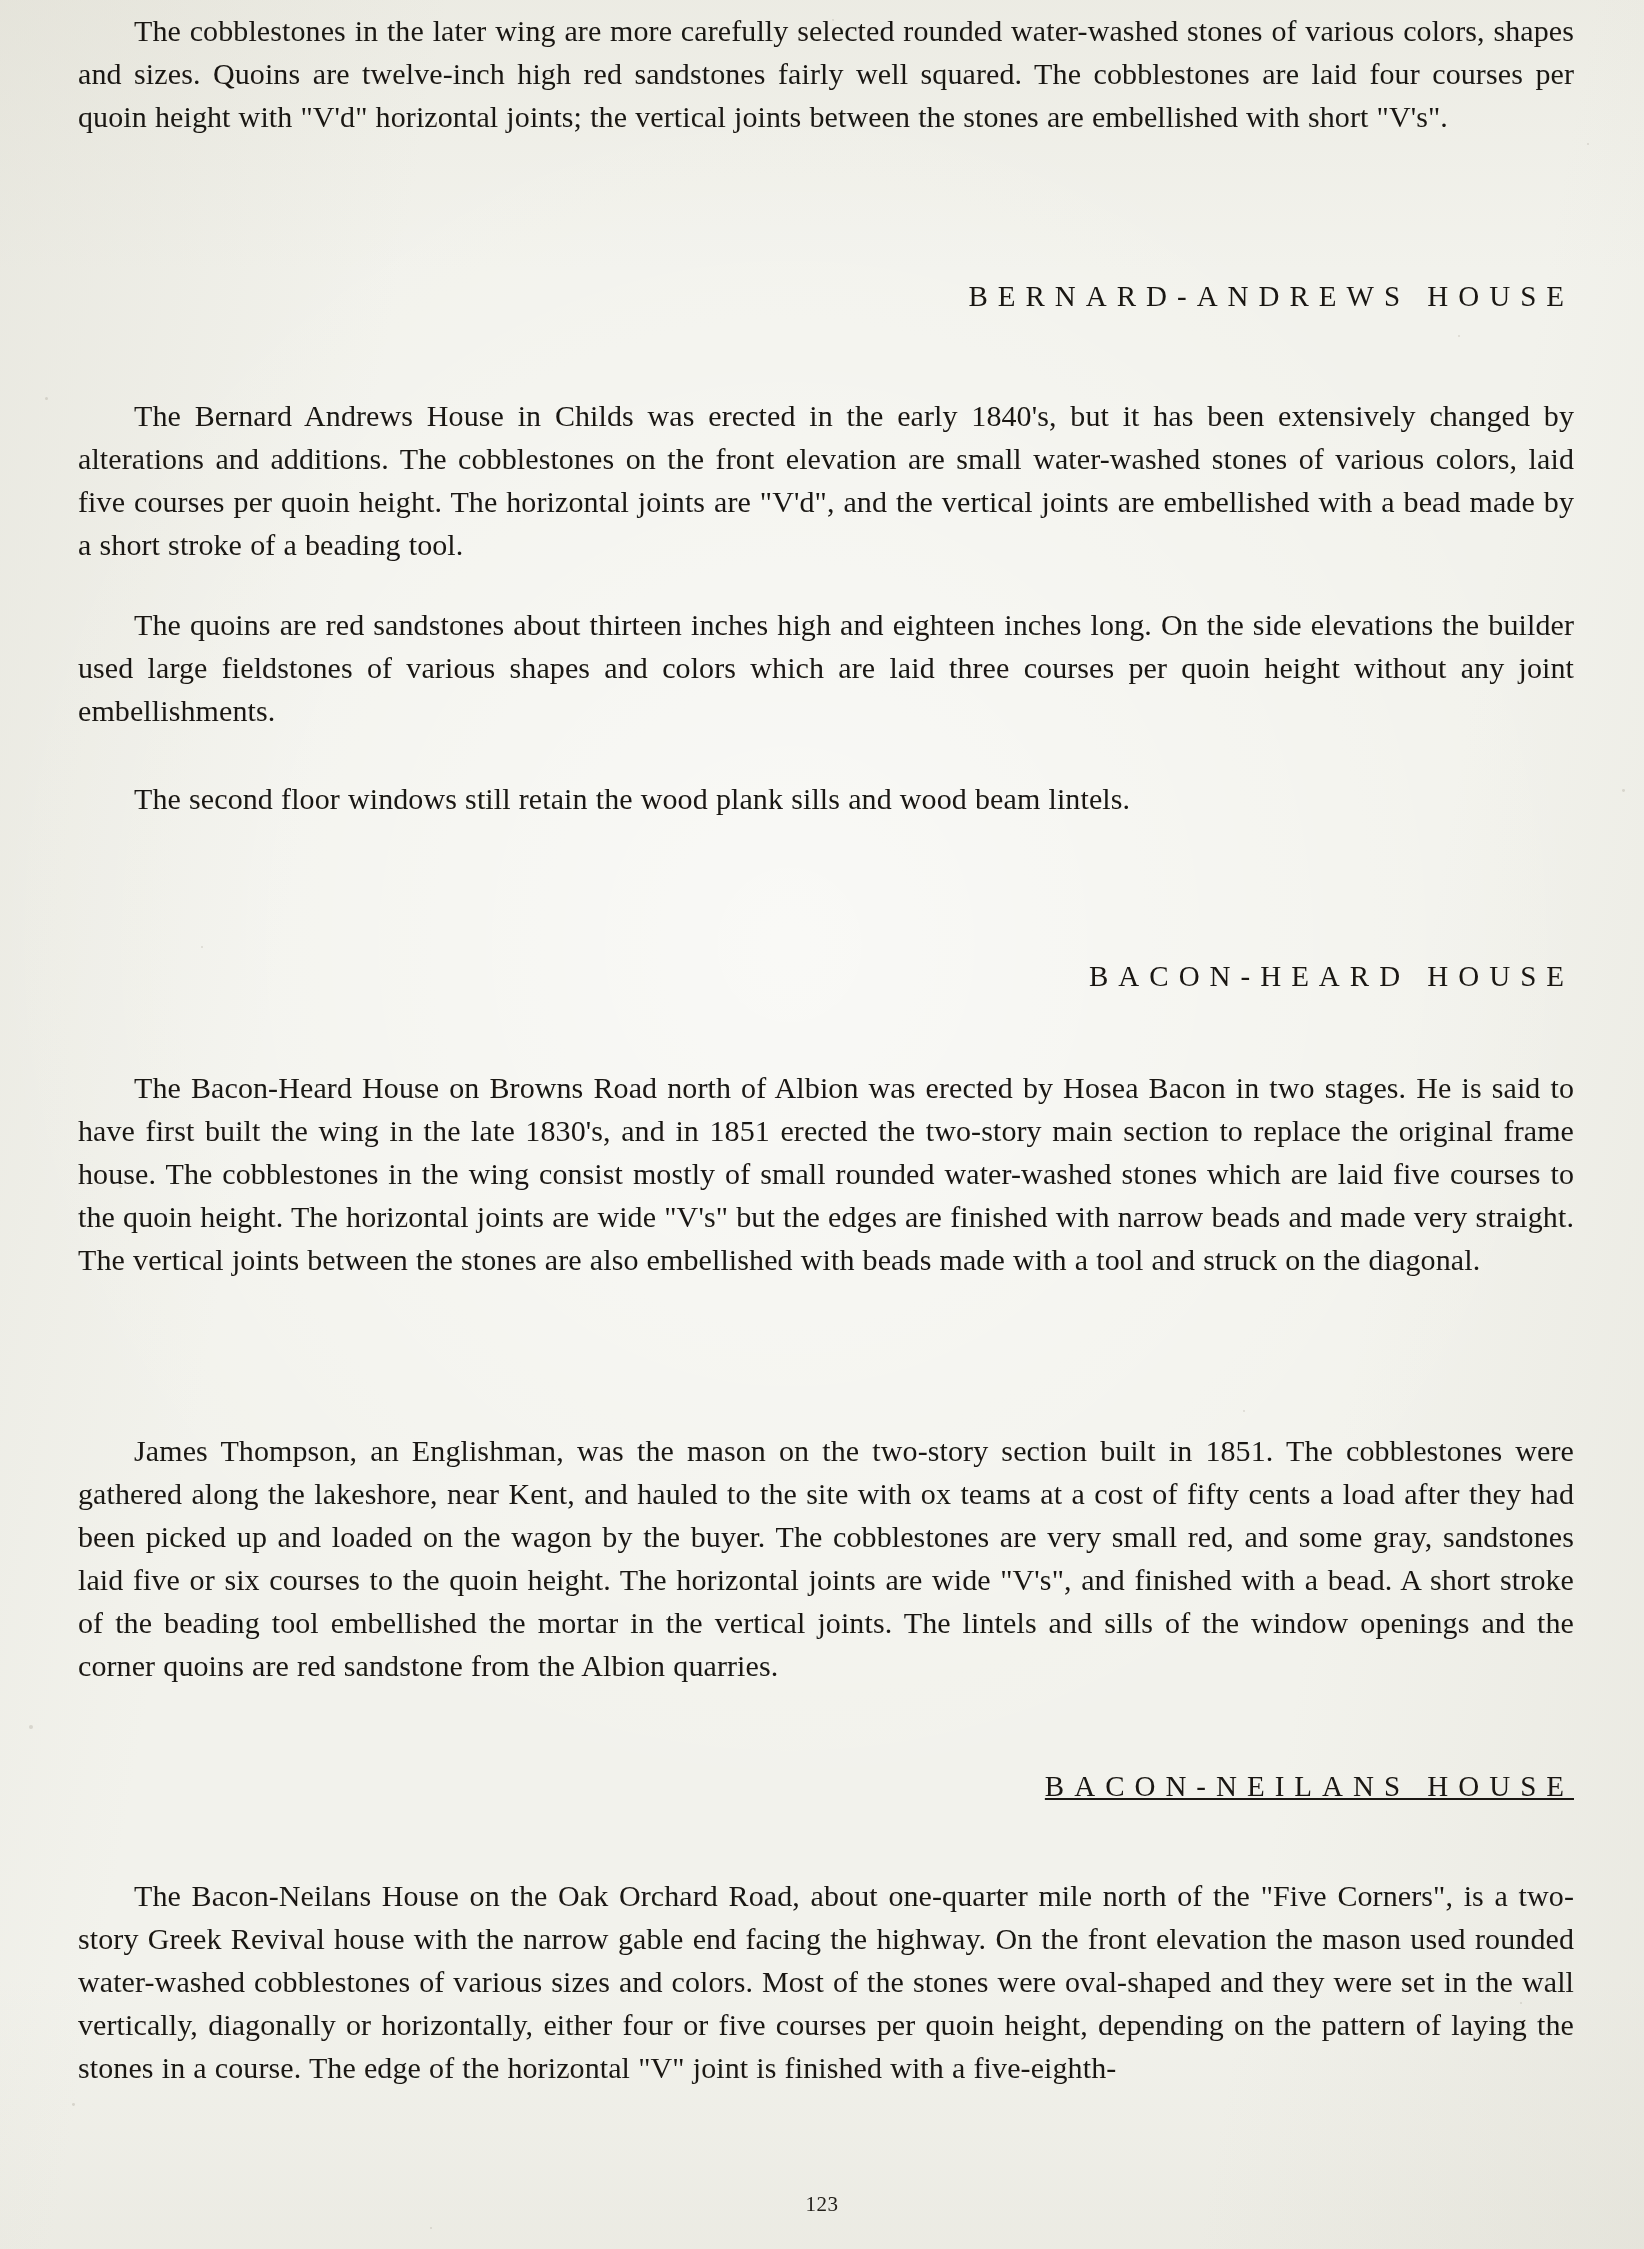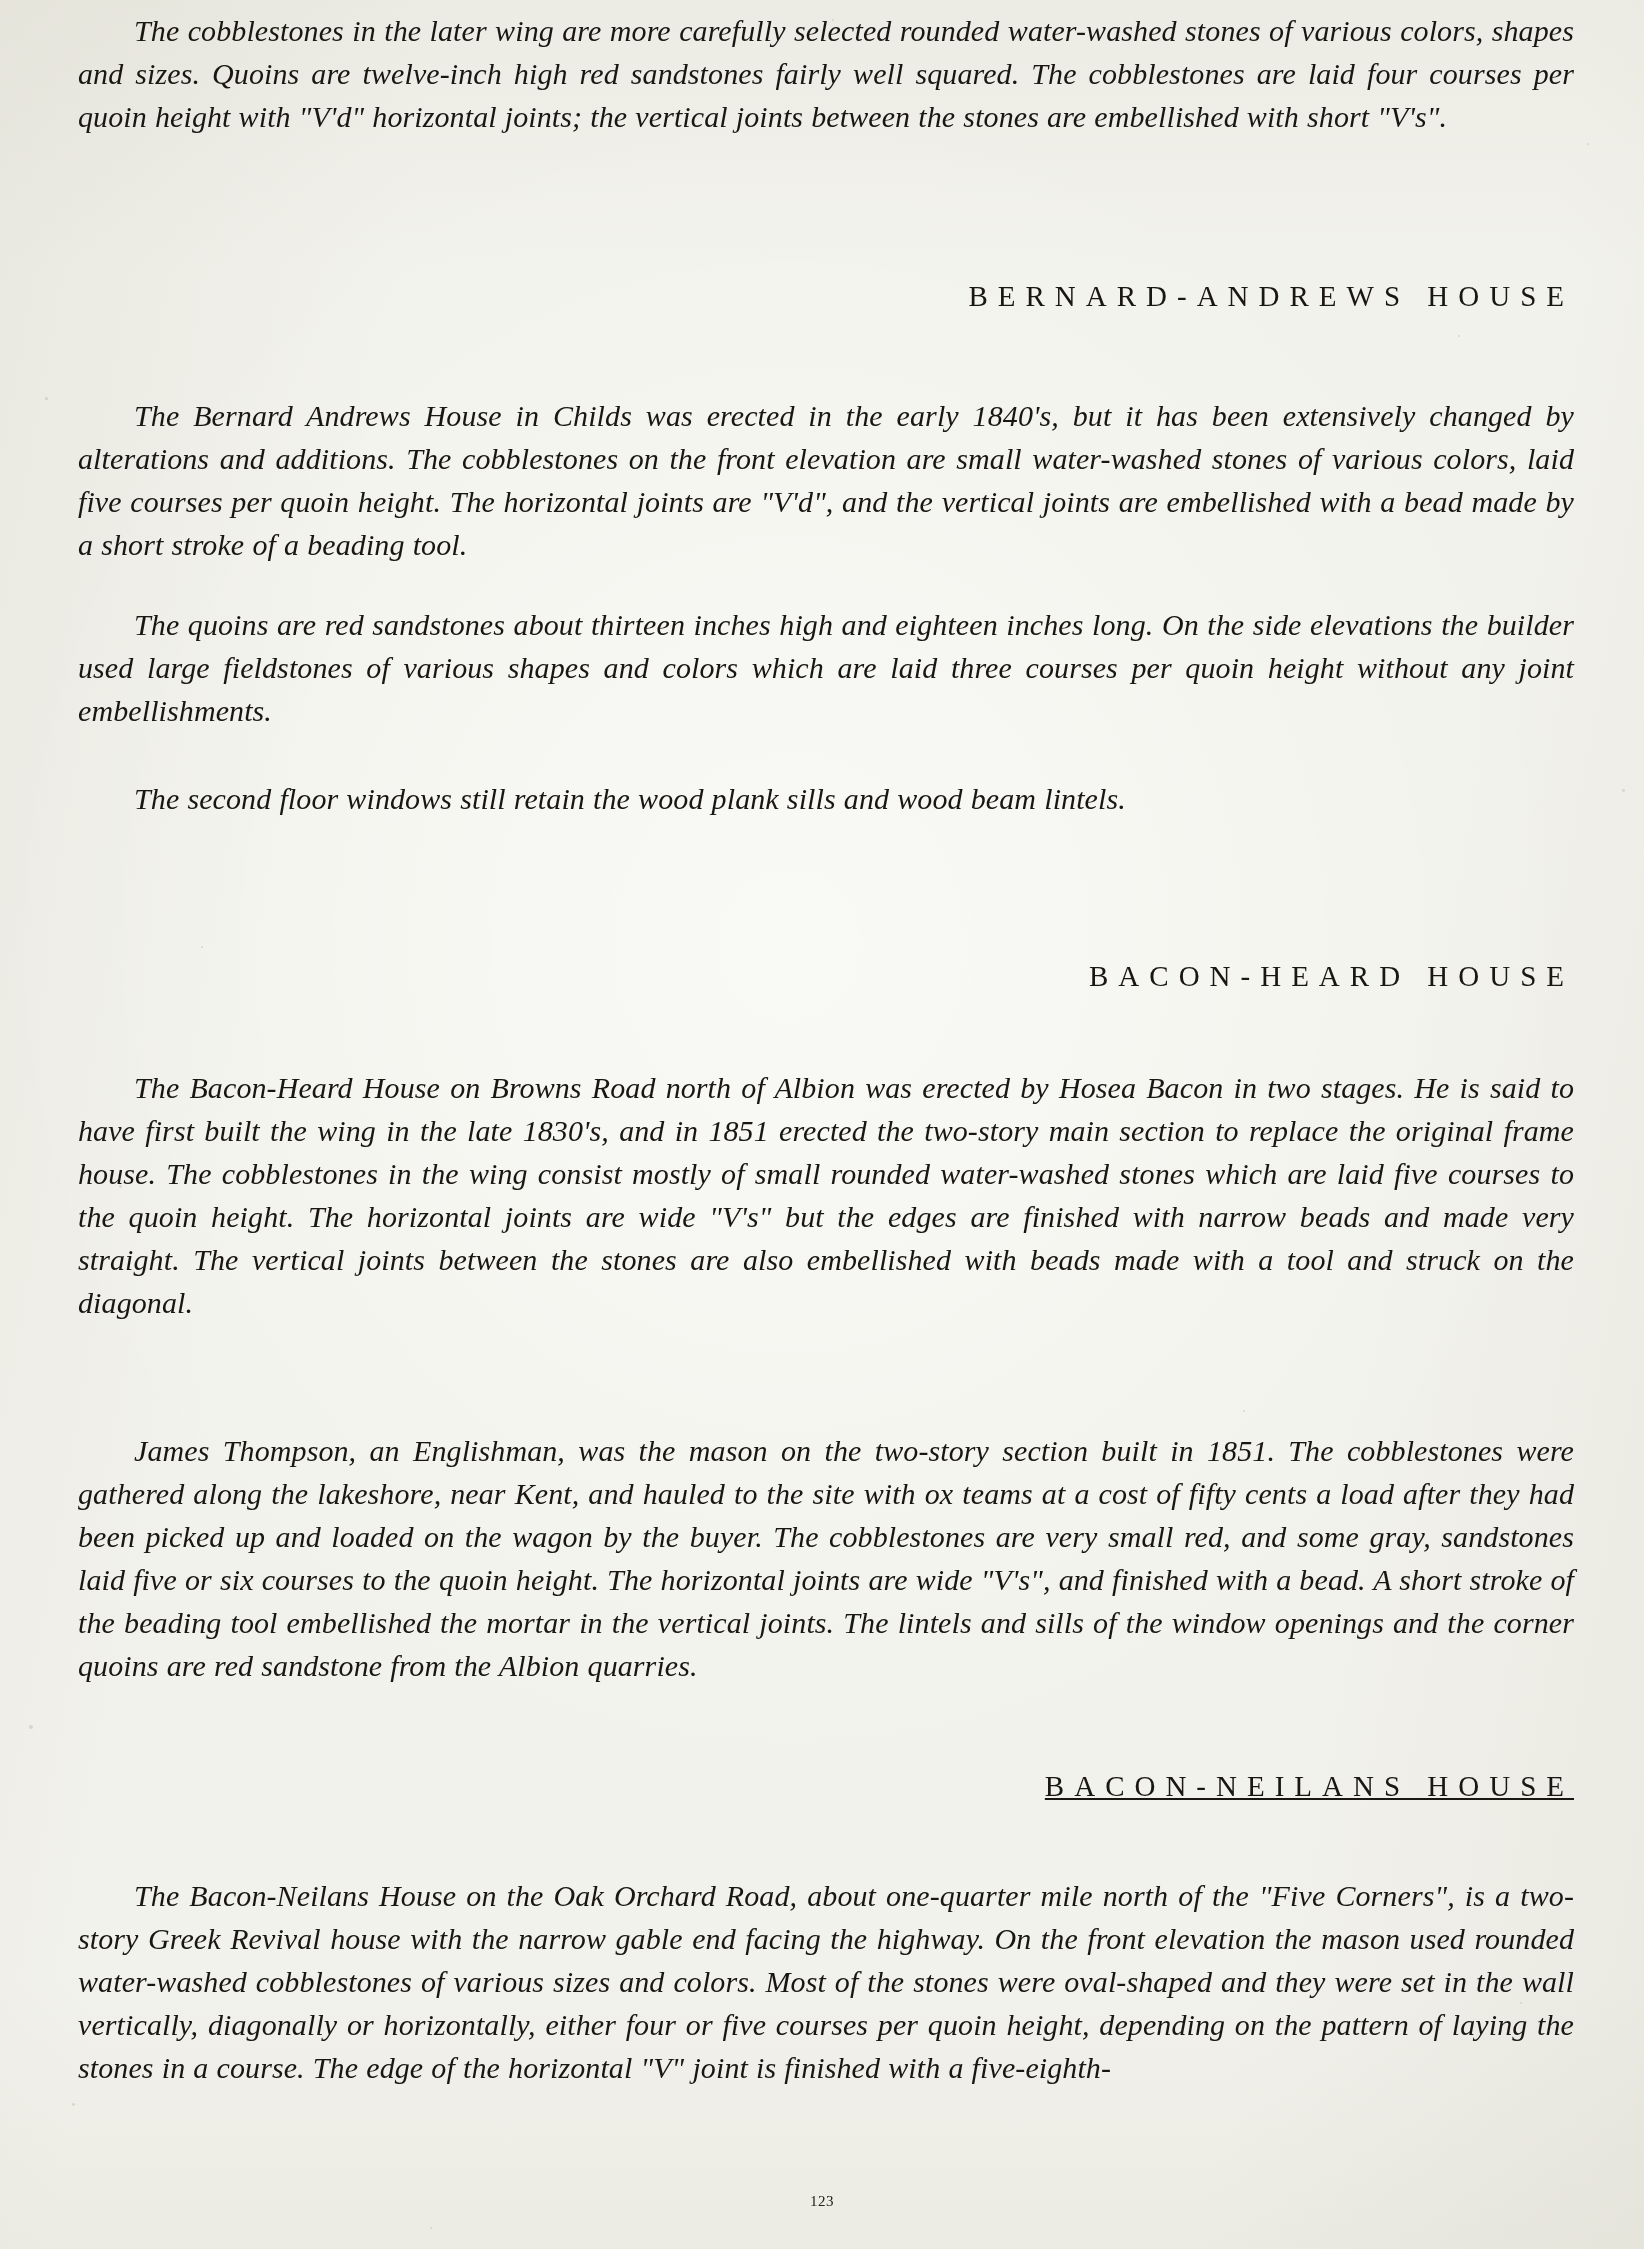--- a/index.html
+++ b/index.html
@@ -51,21 +51,20 @@
   p.body-para {
     margin: 0;
     text-align: justify;
     text-align-last: left;
     font-size: 30px;
     line-height: 43px;
     letter-spacing: 0.1px;
     word-spacing: 0.5px;
     text-indent: 56px;
     hyphens: none;
-    font-style: italic;
   }
 
   h2.section-heading {
     margin: 0;
     font-size: 29px;
     font-weight: normal;
     text-align: right;
     letter-spacing: 10px;
     text-indent: 10px;
     line-height: 1;
@@ -85,21 +84,21 @@
   #para-6        { top: 1429px; }
   #head-3        { top: 1772px; text-decoration: underline; }
   #para-7        { top: 1874px; }
 
   .page-number {
     position: absolute;
     left: 0;
     top: 2194px;
     width: 1645px;
     text-align: center;
-    font-size: 15px;
+    font-size: 21px;
     line-height: 1;
     letter-spacing: 0.5px;
     color: #23201a;
   }
   .page-number .pn-inner {
     display: inline-block;
     transform: translateX(-0.5px);
   }
 </style>
 </head>

